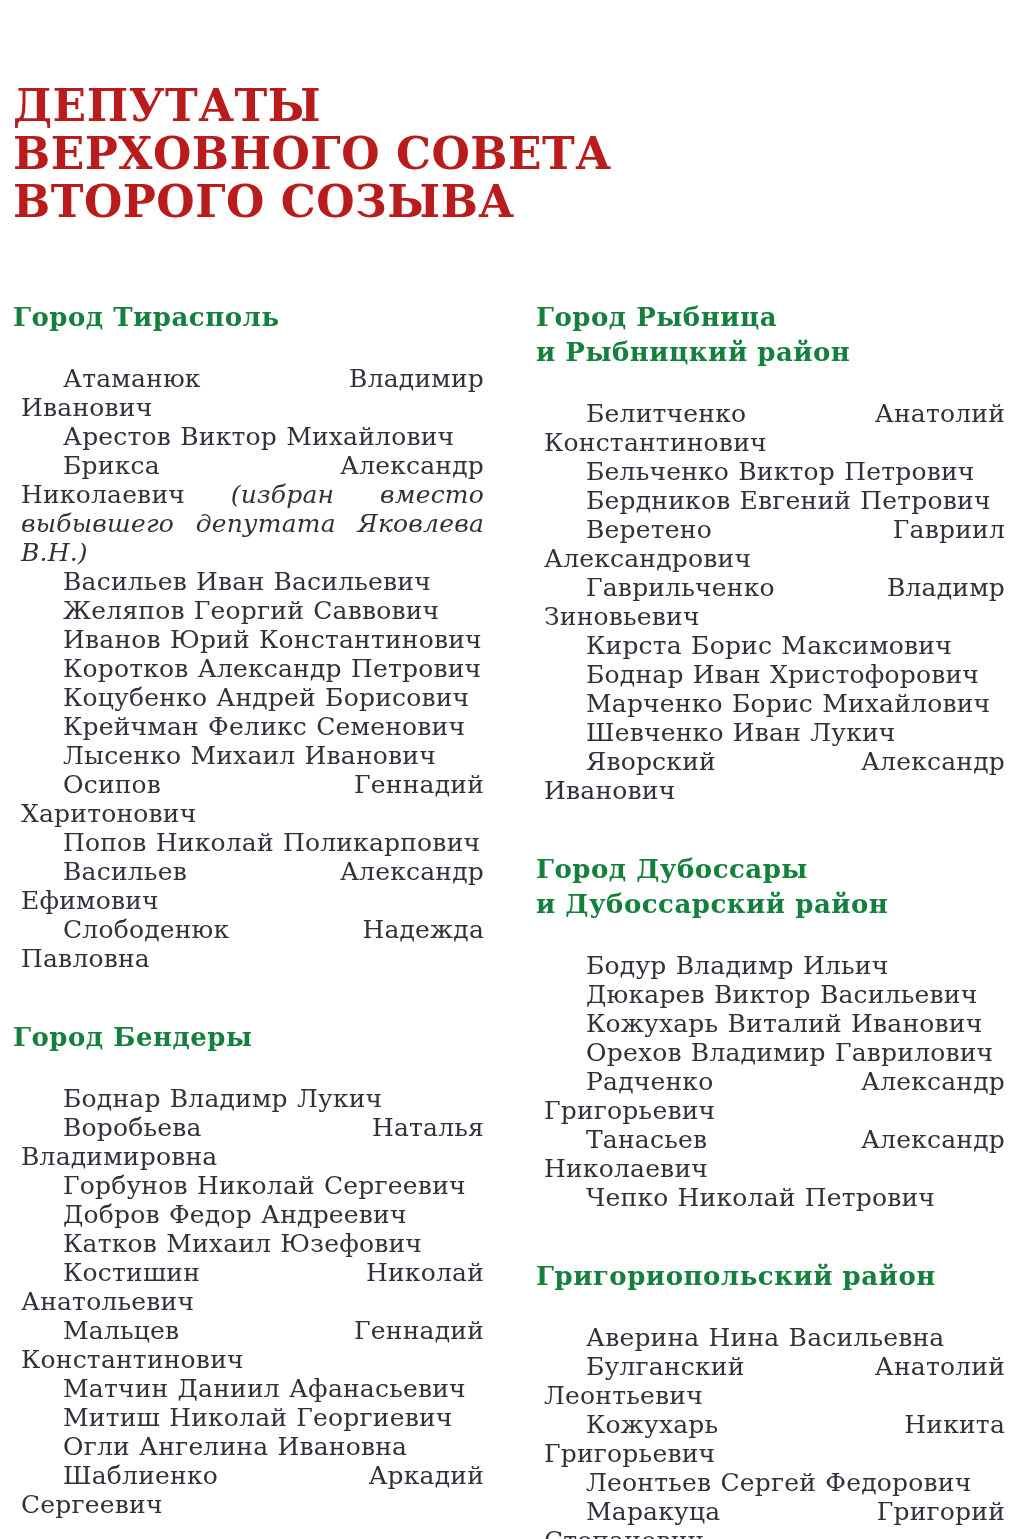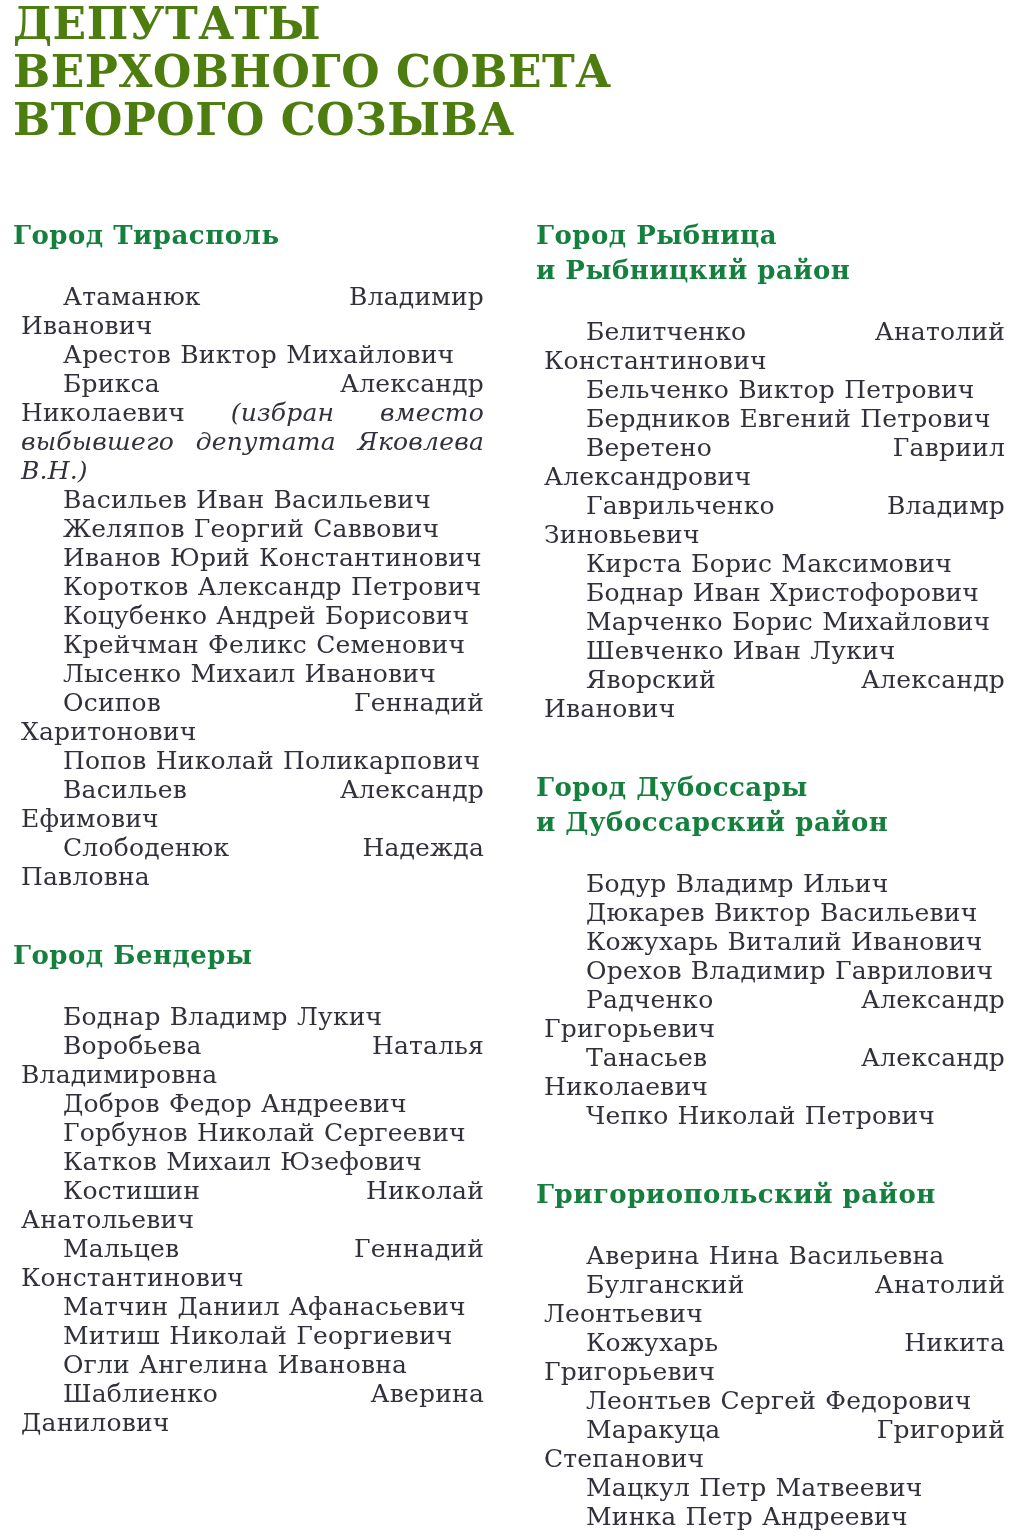--- a/index.html
+++ b/index.html
@@ -11,25 +11,26 @@
     position: relative;
     width: 1024px;
     height: 1539px;
     background: #ffffff;
     overflow: hidden;
     font-family: "DejaVu Serif", "Liberation Serif", serif;
     color: #31313c;
   }
   .title {
     margin: 0 0 0 13px;
+    padding-top: 82px;
     font-size: 44px;
     line-height: 48px;
     font-weight: bold;
     letter-spacing: 0.5px;
-    color: #4d7c0f;
+    color: #b91c1c;
   }
   .title-line { display: block; }
   .columns {
     display: grid;
     grid-template-columns: 479px 477px;
     column-gap: 44px;
     padding-left: 13px;
     margin-top: 74px;
   }
   .column { min-width: 0; }
@@ -105,37 +106,37 @@
 
   <section class="section">
     <h2 class="heading">
             <span class="heading-line">Город Бендеры</span>
           </h2>
     <div class="entries">
   <p class="entry"><span class="entry-name">Боднар Владимр Лукич</span></p>
 
   <p class="entry"><span class="entry-name">Воробьева Наталья Владимировна</span></p>
 
+  <p class="entry"><span class="entry-name">Горбунов Николай Сергеевич</span></p>
+
   <p class="entry"><span class="entry-name">Добров Федор Андреевич</span></p>
 
-  <p class="entry"><span class="entry-name">Горбунов Николай Сергеевич</span></p>
-
   <p class="entry"><span class="entry-name">Катков Михаил Юзефович</span></p>
 
   <p class="entry"><span class="entry-name">Костишин Николай Анатольевич</span></p>
 
   <p class="entry"><span class="entry-name">Мальцев Геннадий Константино­вич</span></p>
 
   <p class="entry"><span class="entry-name">Матчин Даниил Афанасьевич</span></p>
 
   <p class="entry"><span class="entry-name">Митиш Николай Георгиевич</span></p>
 
   <p class="entry"><span class="entry-name">Огли Ангелина Ивановна</span></p>
 
-  <p class="entry"><span class="entry-name">Шаблиенко Аверина Данилович</span></p>
+  <p class="entry"><span class="entry-name">Шаблиенко Аркадий Сергеевич</span></p>
 </div>
   </section>
 </div>
     <div class="column">
   <section class="section">
     <h2 class="heading">
             <span class="heading-line">Город Рыбница</span>
             <span class="heading-line">и Рыбницкий район</span>
           </h2>
     <div class="entries">

